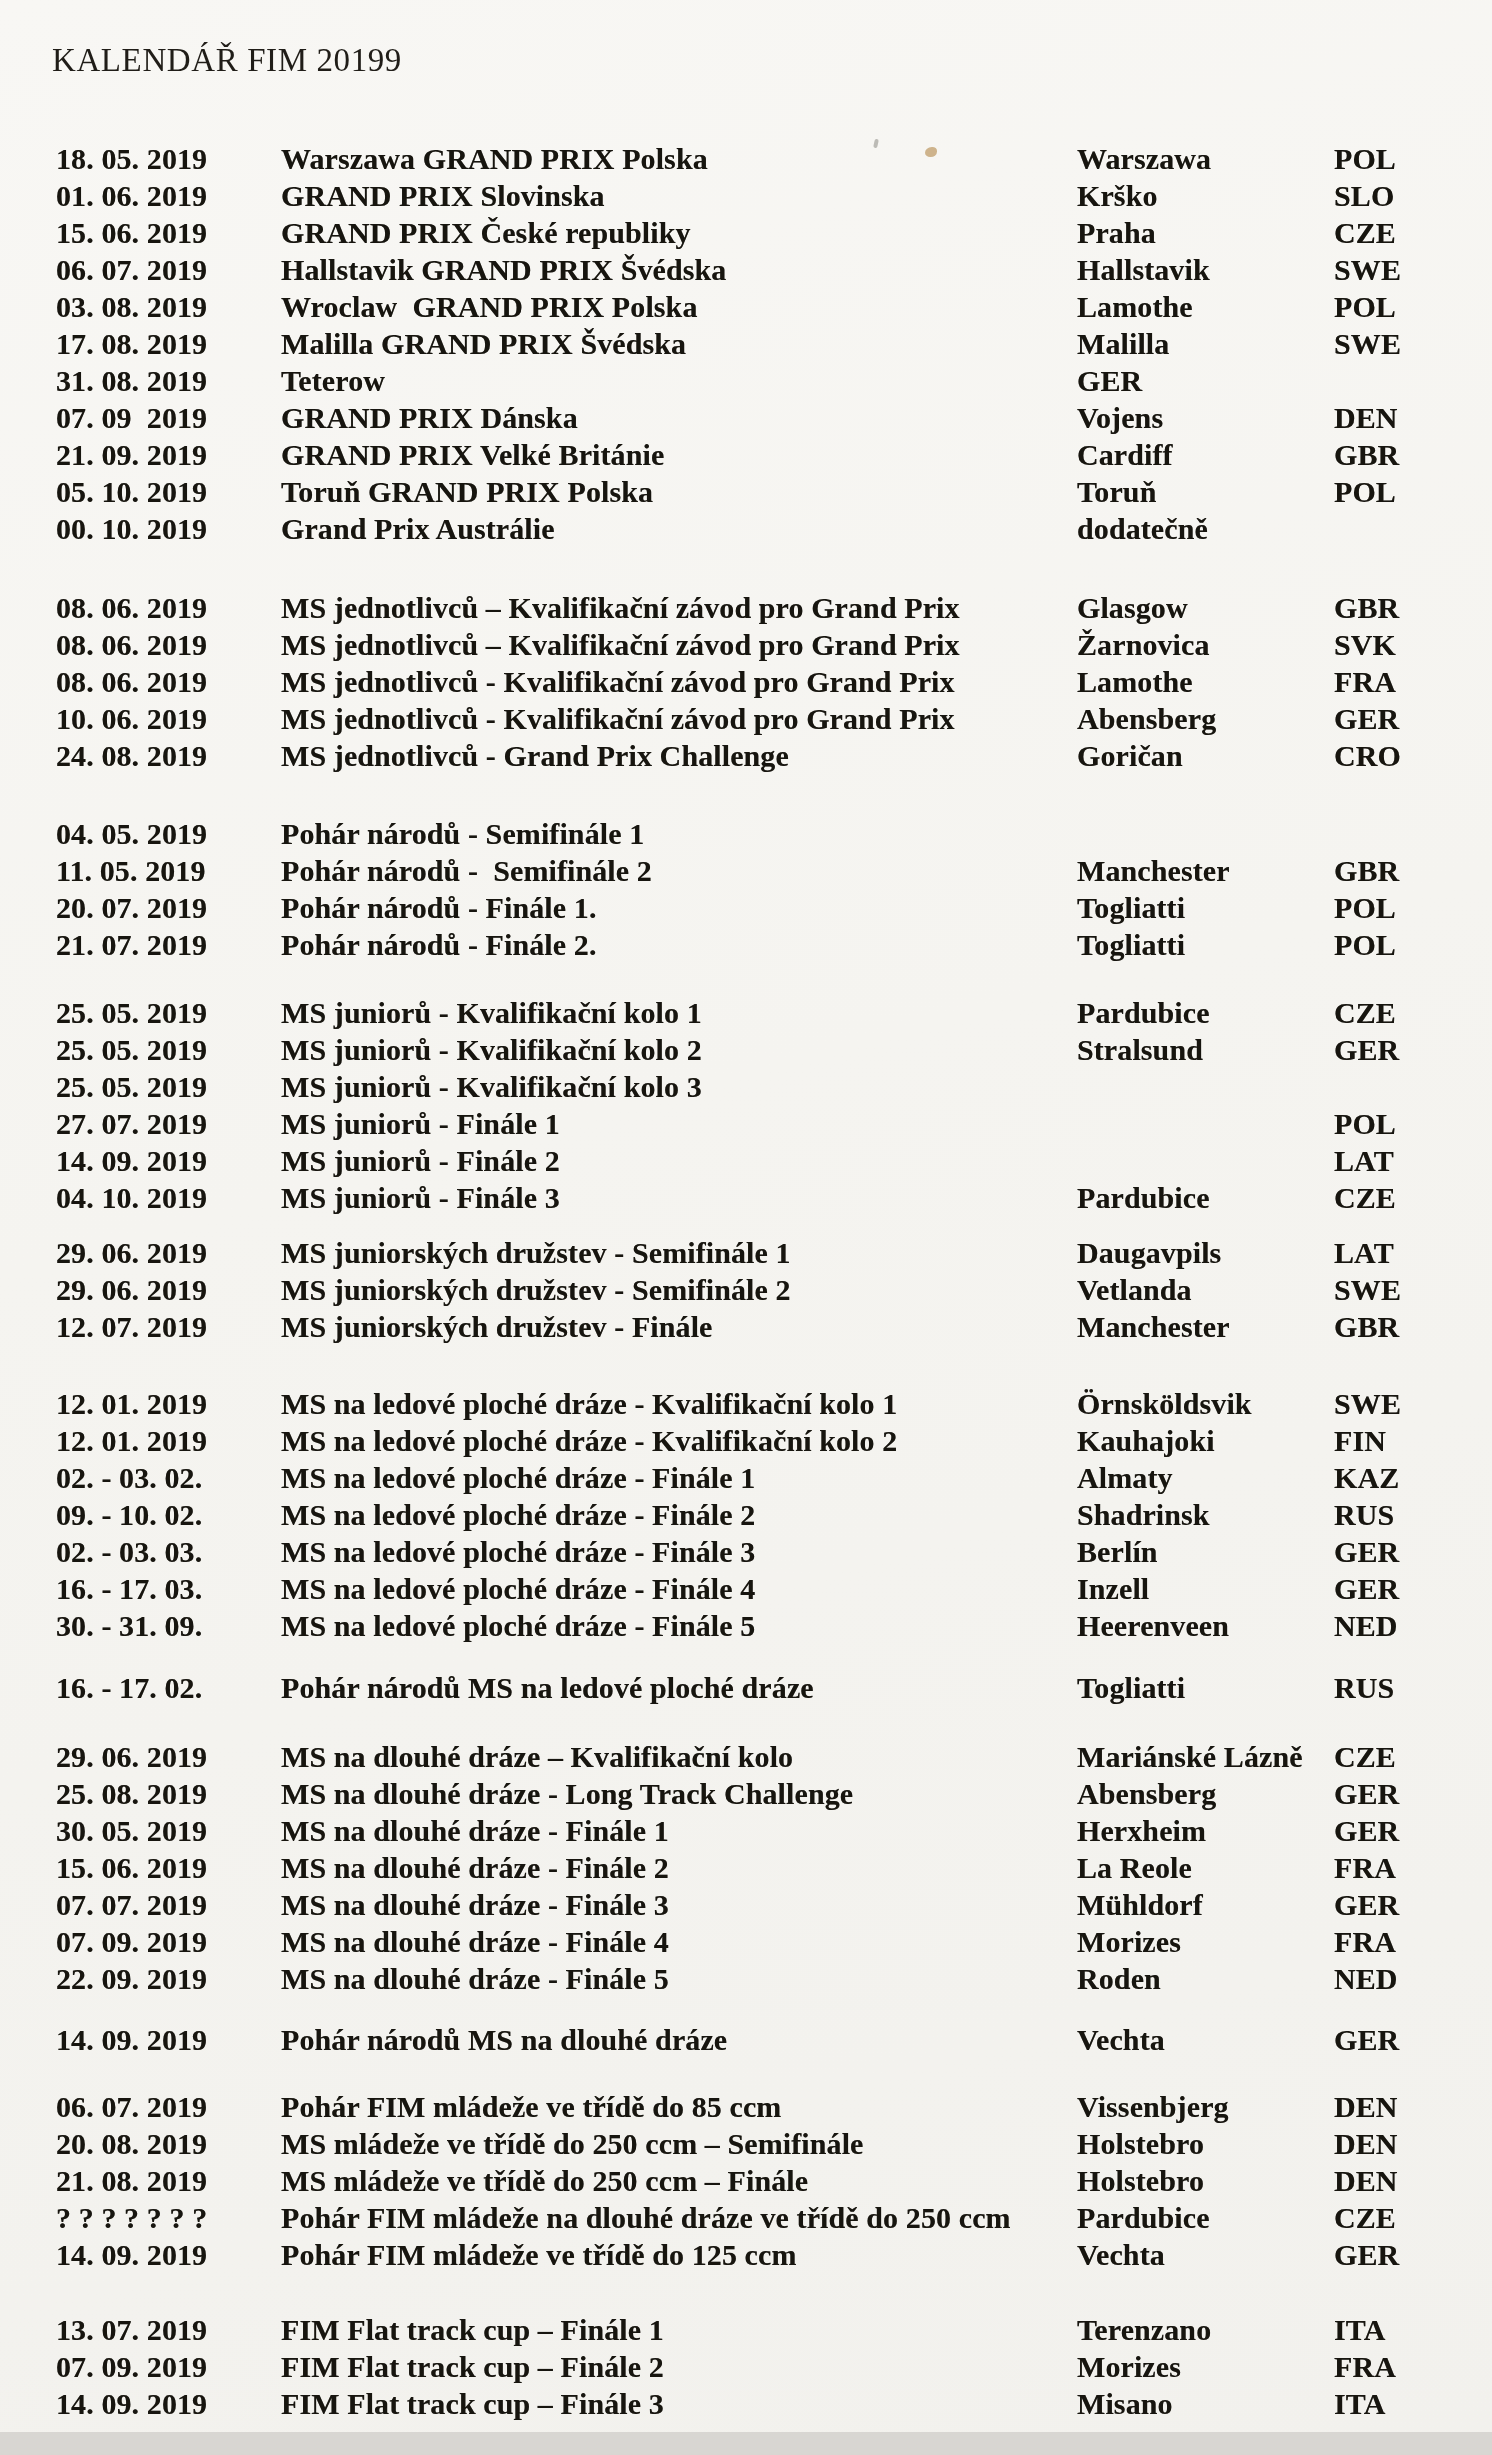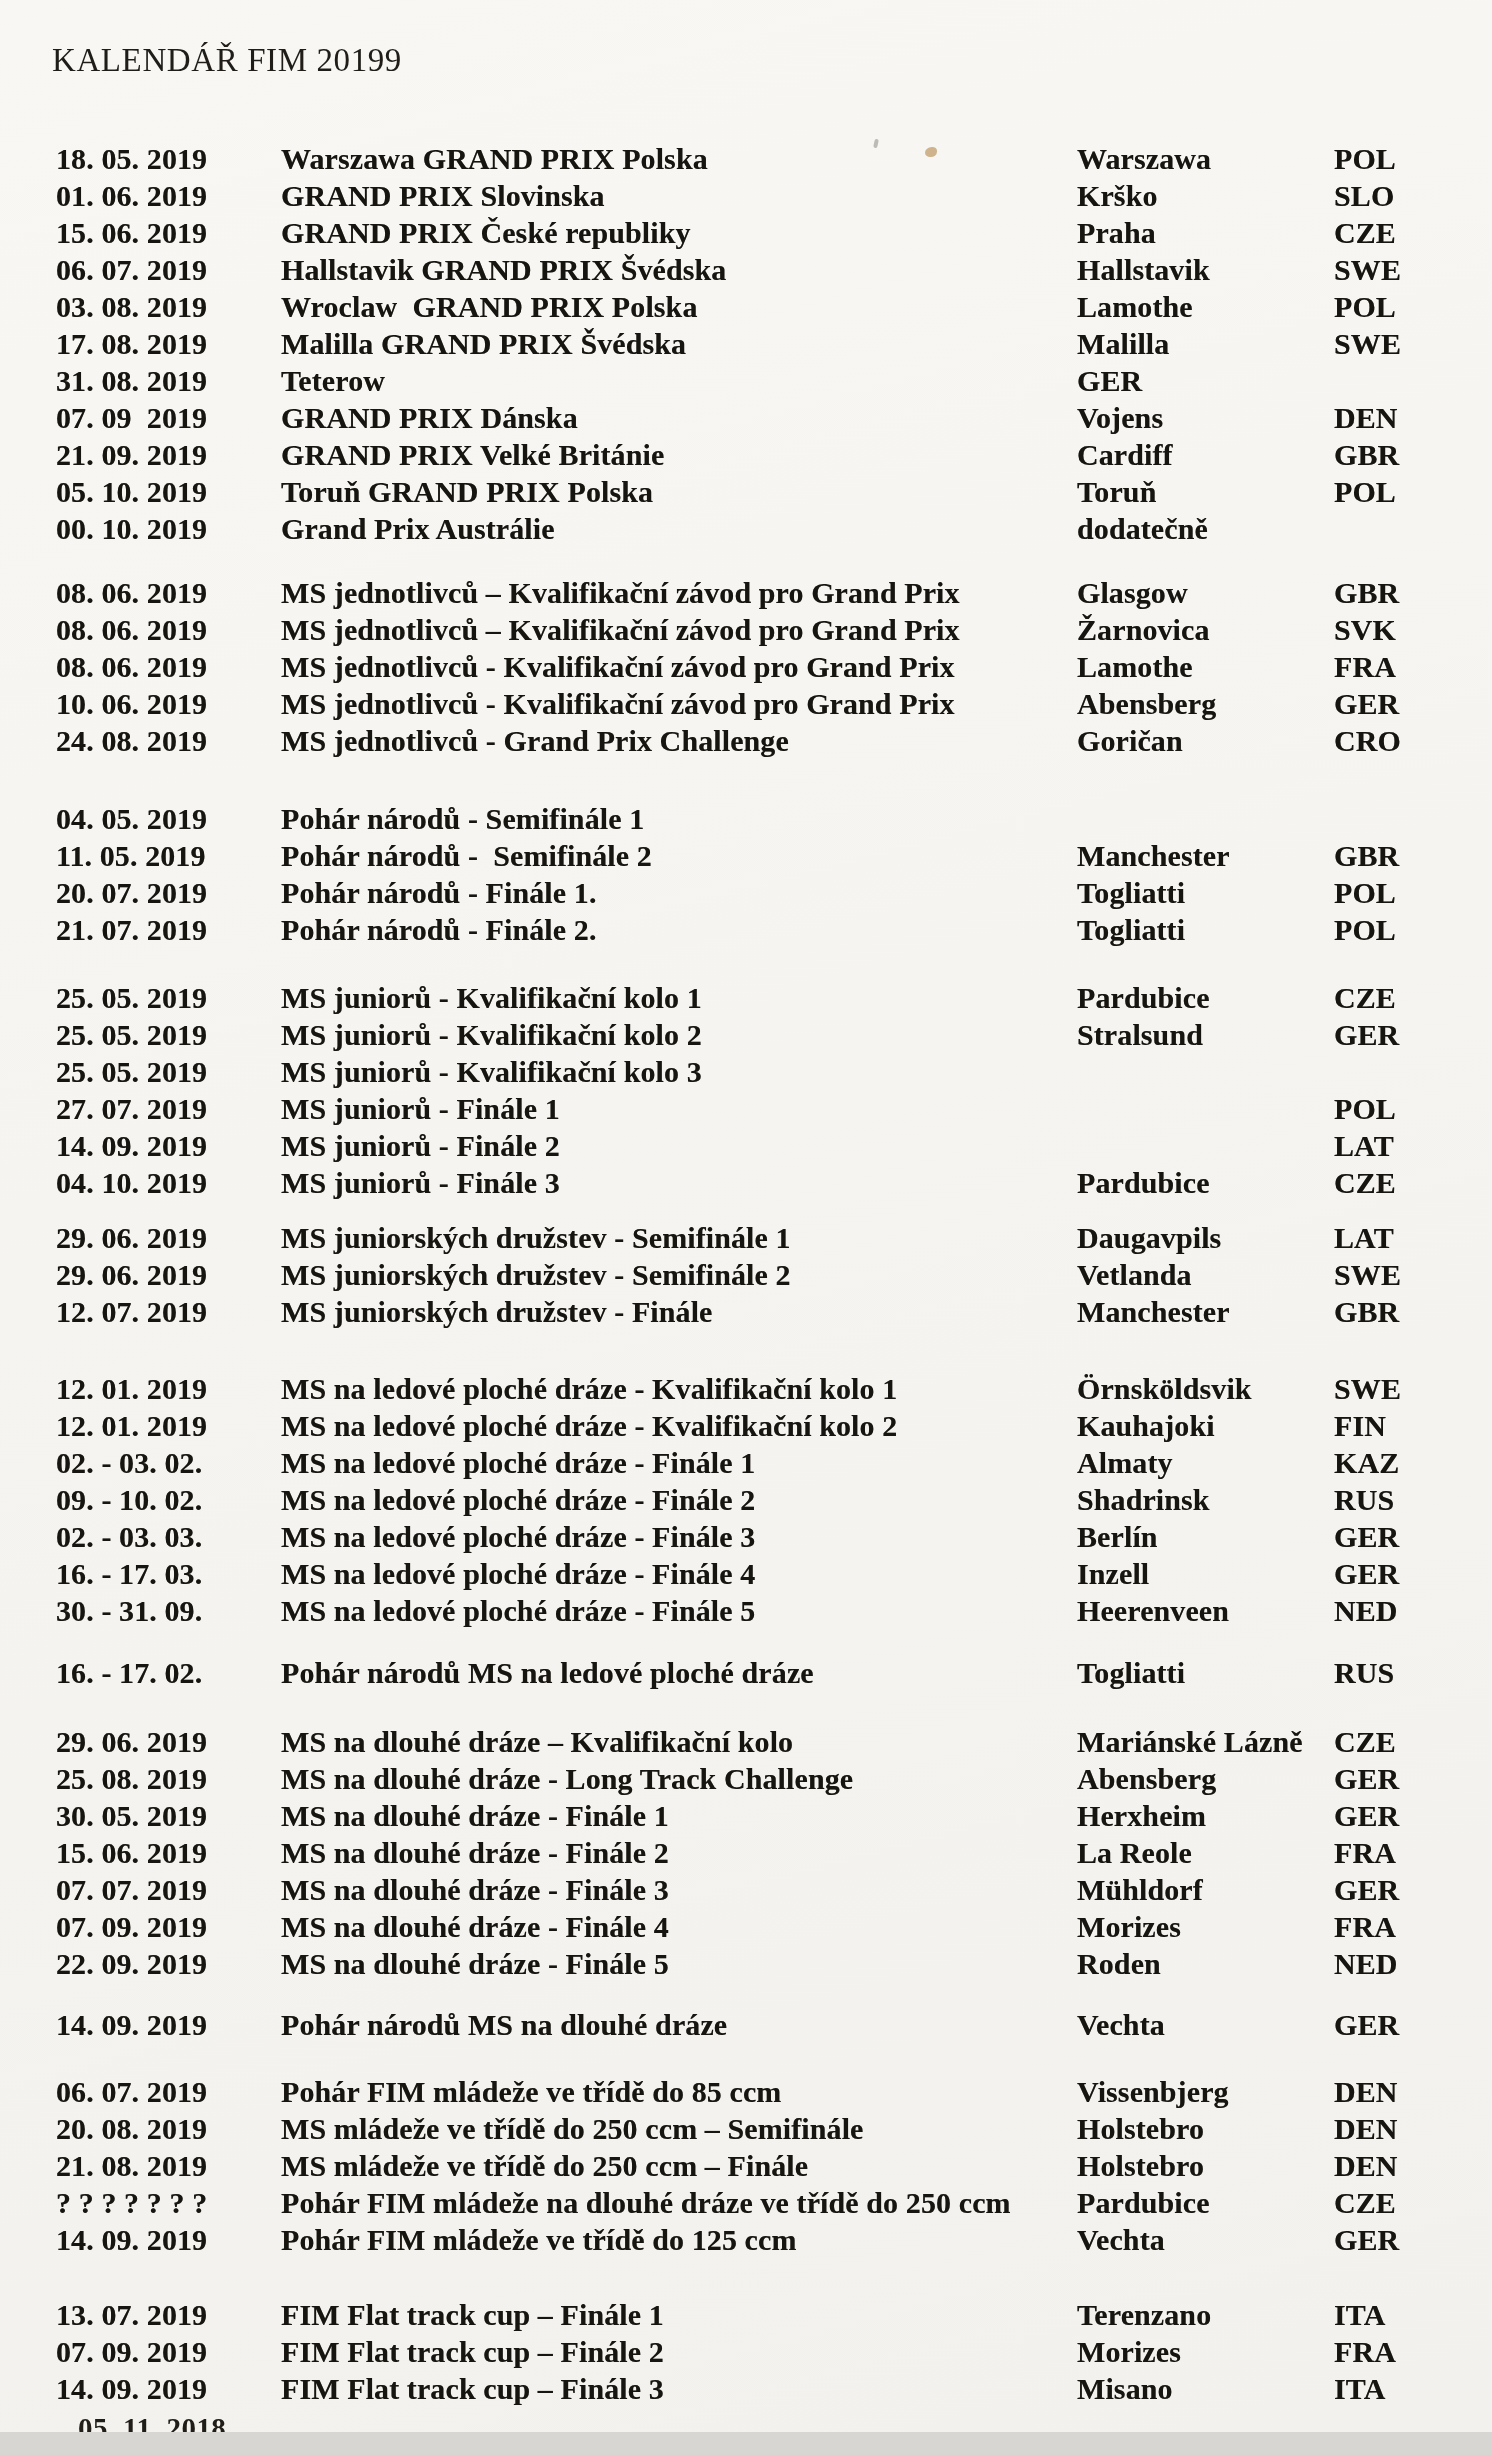--- a/index.html
+++ b/index.html
@@ -39,21 +39,21 @@
     width: 4px;
     height: 9px;
     background: #8d8a83;
     border-radius: 2px;
     transform: rotate(12deg);
     opacity: 0.55;
   }
   #sections { margin: 0; }
   .section { margin: 0; }
   #sections .section:nth-child(1)  { margin-top: 58px; }
-  #sections .section:nth-child(2)  { margin-top: 27px; }
+  #sections .section:nth-child(2)  { margin-top: 42px; }
   #sections .section:nth-child(3)  { margin-top: 41px; }
   #sections .section:nth-child(4)  { margin-top: 31px; }
   #sections .section:nth-child(5)  { margin-top: 18px; }
   #sections .section:nth-child(6)  { margin-top: 40px; }
   #sections .section:nth-child(7)  { margin-top: 25px; }
   #sections .section:nth-child(8)  { margin-top: 32px; }
   #sections .section:nth-child(9)  { margin-top: 24px; }
   #sections .section:nth-child(10) { margin-top: 30px; }
   #sections .section:nth-child(11) { margin-top: 38px; }
   .row {

